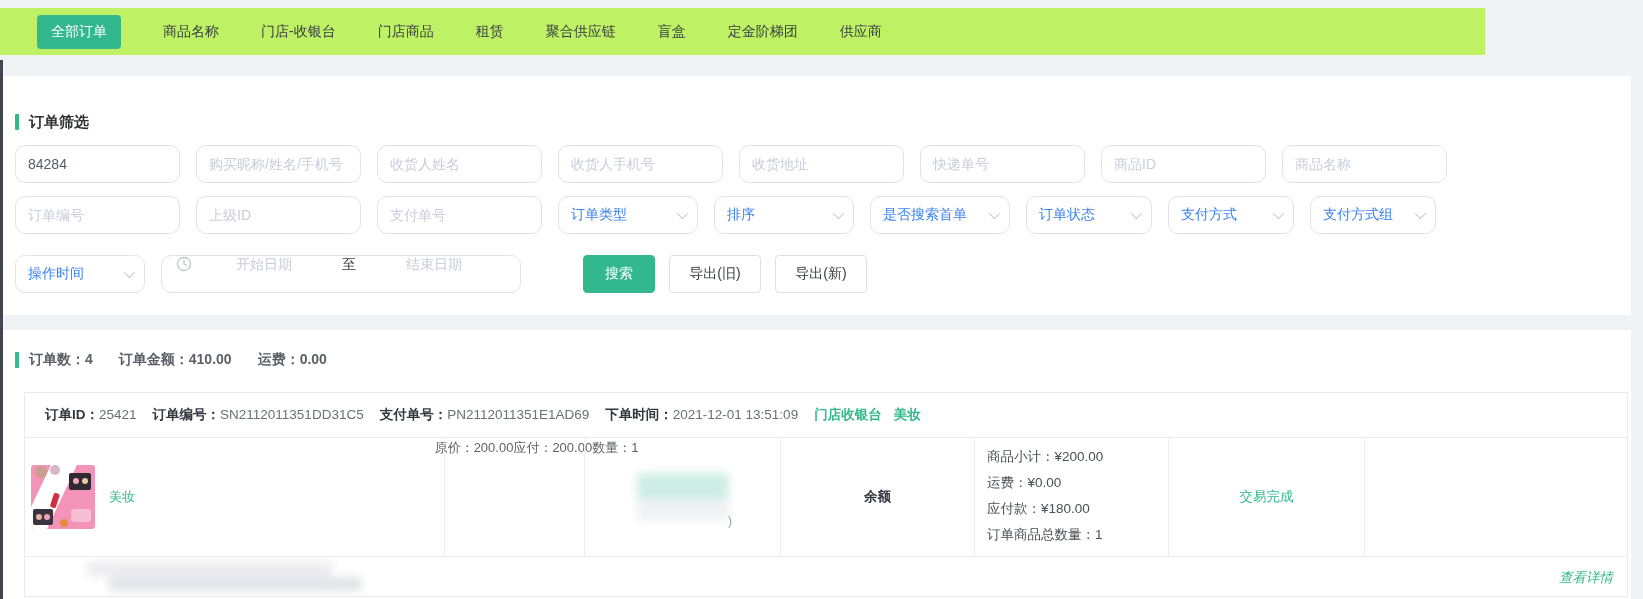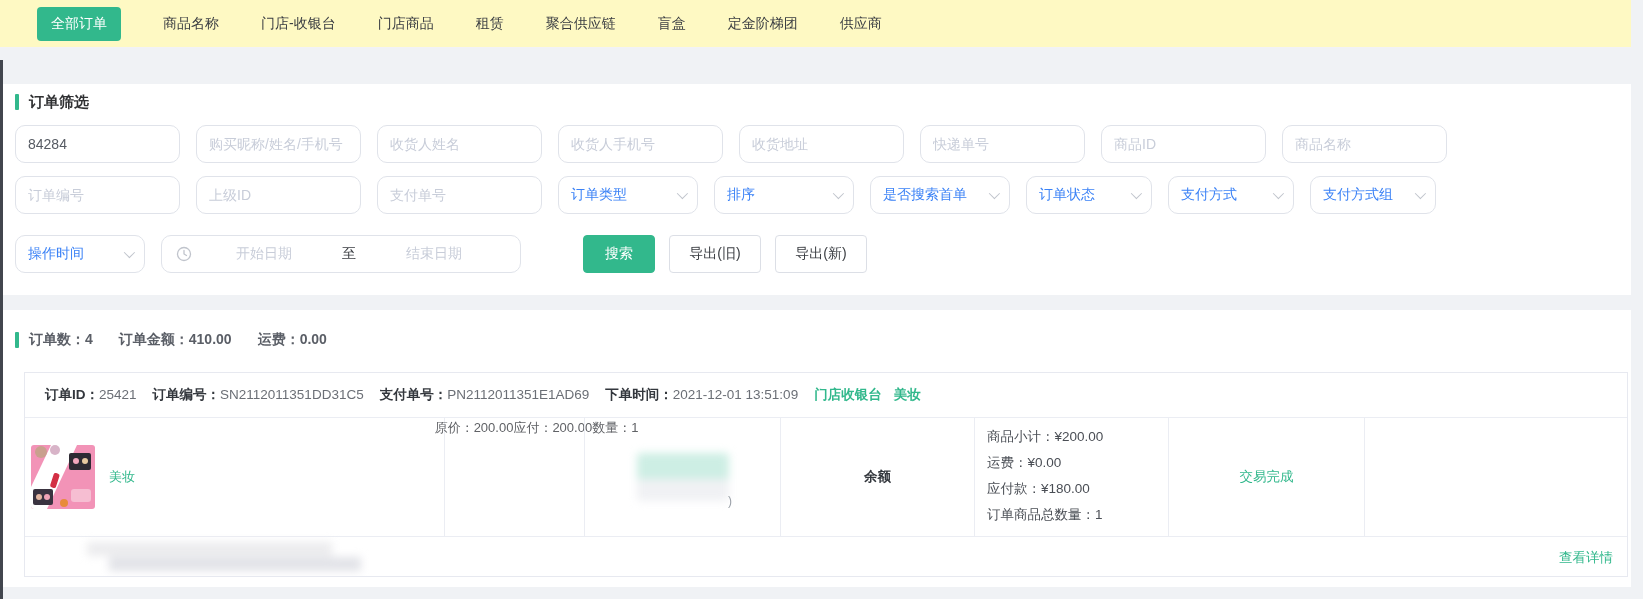--- a/index.html
+++ b/index.html
@@ -7,52 +7,52 @@
   body {
     background:#f0f2f5;
     font-family:"Liberation Sans","DejaVu Sans",sans-serif;
     color:#606266;
     position:relative;
   }
   .left-sliver { position:absolute; left:0; top:60px; width:3px; height:539px; background:#42464e; z-index:9; }
 
   
   .tabbar {
-    background:#fef9c3; height:48px;
+    margin-top:8px; background:#bef264; height:48px;
     display:flex; align-items:center; gap:42px;
-    padding-left:37px; width:1631px;
+    padding-left:37px; width:1485px;
     border-bottom:1px solid #f2f2f5;
   }
   .tab { font-size:14px; color:#3a3d42; cursor:pointer; white-space:nowrap; }
   .tab.active {
     background:var(--accent); color:#fff;
     padding:8px 14px; border-radius:4px;
   }
 
   
-  .filter-panel { margin-top:36px; background:#fff; padding:8px 15px 22px 15px; width:1631px; }
+  .filter-panel { margin-top:20px; background:#fff; padding:36px 15px 22px 15px; width:1631px; }
   .sec-title { display:flex; align-items:center; height:20px; }
   .sec-bar { width:4px; height:16px; background:var(--accent); margin-right:10px; border-radius:1px; }
   .sec-text { font-size:15px; font-weight:bold; color:#303133; }
 
   .frow { display:flex; margin-top:13px; }
   .inp, .sel, .datebox {
     height:38px; border:1px solid #e0e3ea; border-radius:10px;
     background:#fff; font-size:14px; color:#565b63;
   }
   .inp { width:165px; padding:0 12px; margin-right:16px; outline:none;
          font-family:"Liberation Sans","DejaVu Sans",sans-serif; }
   .inp::placeholder { color:#c8cdd9; opacity:1; }
   .sel { display:flex; align-items:center; justify-content:space-between;
          padding:0 12px; margin-right:16px; color:#3b82f6; cursor:pointer; }
   .sel.w140 { width:140px; } .sel.w126 { width:126px; } .sel.w130 { width:130px; }
   .chev { width:8px; height:8px; border-right:1.6px solid #c0c4cc; border-bottom:1.6px solid #c0c4cc;
           transform:rotate(45deg) translateY(-2px); flex:none; margin-left:8px; }
   .row3 { margin-top:21px; align-items:center; }
-  .datebox { width:360px; display:flex; align-items:center; padding:0 14px; margin-right:62px;font-family:Liberation Serif, serif; }
+  .datebox { width:360px; display:flex; align-items:flex-start; padding:0 14px; margin-right:62px;font-family:Liberation Serif, serif; }
   .datebox .ph { color:#c8cdd9; font-size:14px; flex:1; text-align:center; }
   .datebox .sep { color:#3a3d42; font-size:14px; padding:0 6px; }
   .clock { flex:none; }
 
   .btn { height:38px; border-radius:4px; font-size:14px; cursor:pointer;
          font-family:"Liberation Sans","DejaVu Sans",sans-serif; }
   .btn-search { width:72px; background:var(--accent); color:#fff; border:1px solid var(--accent); margin-right:14px; }
   .btn-plain { width:92px; background:#fff; color:#3a3d42; border:1px solid #dcdfe6; margin-right:14px; }
 
   
@@ -83,21 +83,21 @@
   .cust-blur .w { height:22px; background:#f0f1f4; }
   .cust-paren { position:absolute; bottom:28px; right:48px; color:#9aa0a8; font-size:12px; }
   .col-pay { width:194px; display:flex; align-items:center; justify-content:center;
              font-size:13.5px; font-weight:bold; color:#33373d; }
   .col-amounts { width:194px; padding:6px 0 0 12px; }
   .col-amounts div { font-size:13.5px; color:#4a4e55; line-height:26px; white-space:nowrap; }
   .col-status { width:196px; display:flex; align-items:center; justify-content:center;
                 color:var(--accent); font-size:13.5px; }
   .col-action { flex:1; }
 
-  .card-footer { border-top:1px solid #ebedf3; height:40px; position:relative; }
+  .card-footer { border-top:1px solid #ebedf3; height:40px; position:relative;font-style:italic; }
   .foot-blur { position:absolute; left:40px; top:5px; filter:blur(4px); }
   .foot-blur .b1 { width:245px; height:14px; background:#ececee; margin-left:22px; }
   .foot-blur .b2 { width:252px; height:14px; background:#e2e3e8; margin-left:44px; margin-top:1px; }
   .detail-link { position:absolute; right:14px; top:12px; color:var(--accent); font-size:13.5px; cursor:pointer; }
 </style>
 </head>
 <body>
 
 <div class="left-sliver"></div>
 

